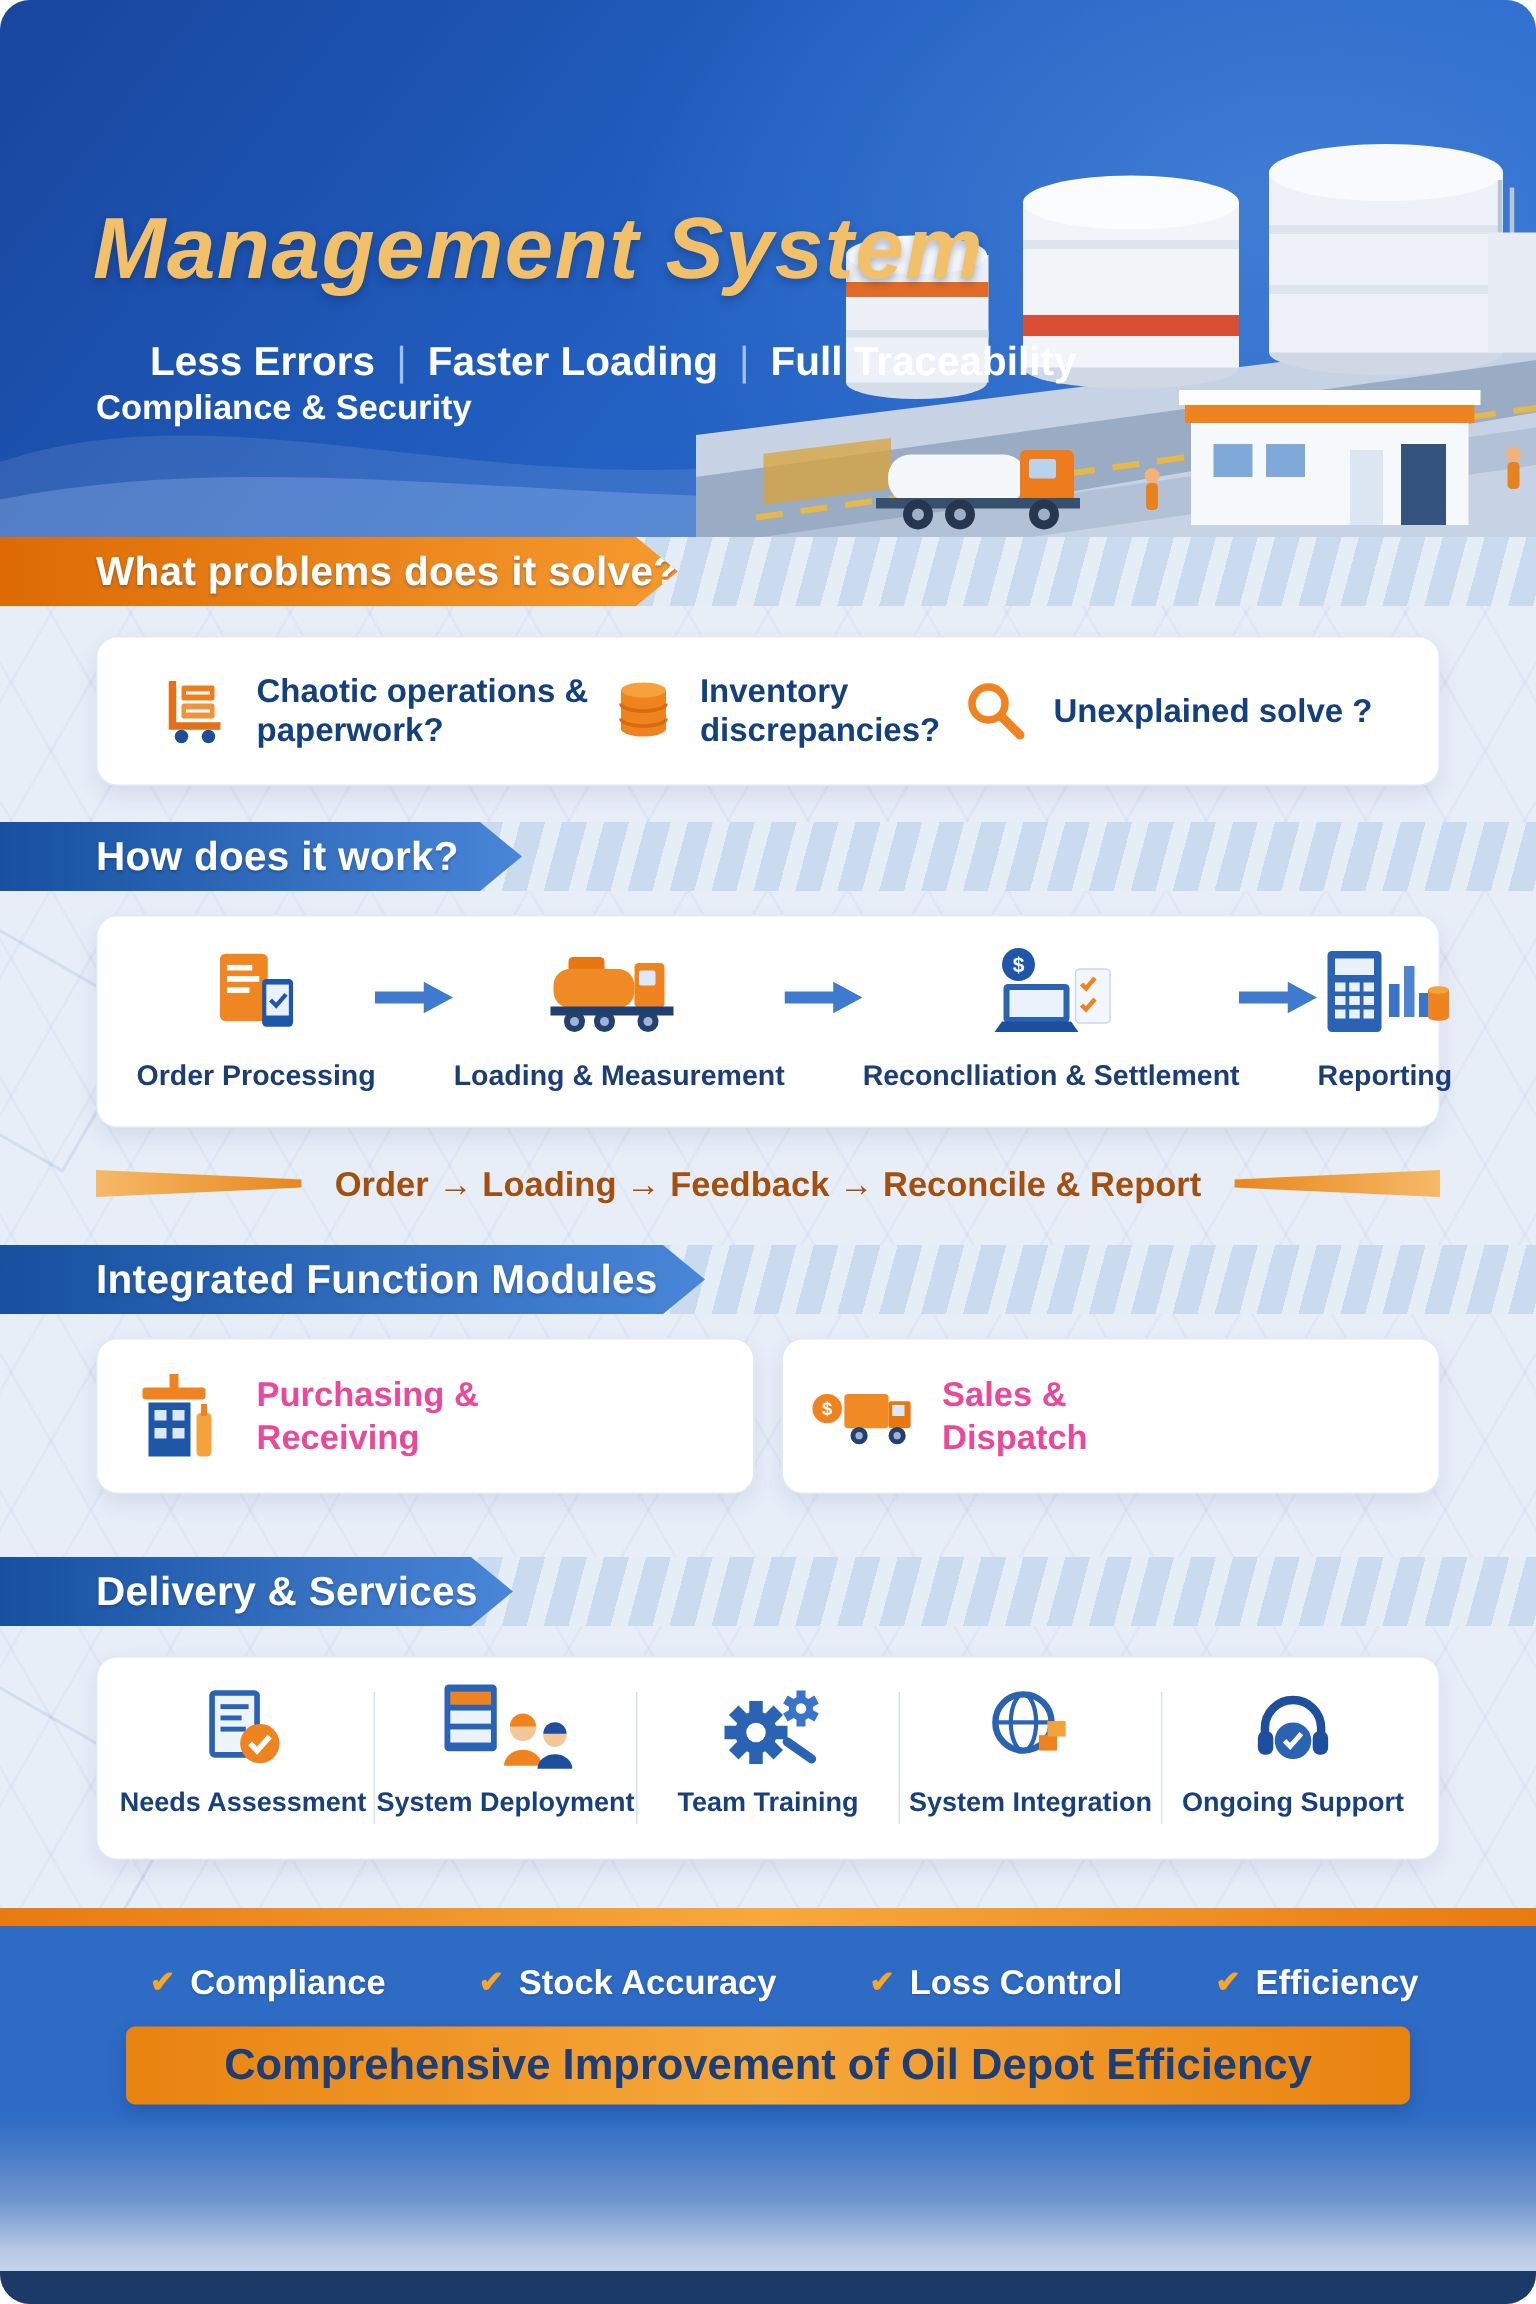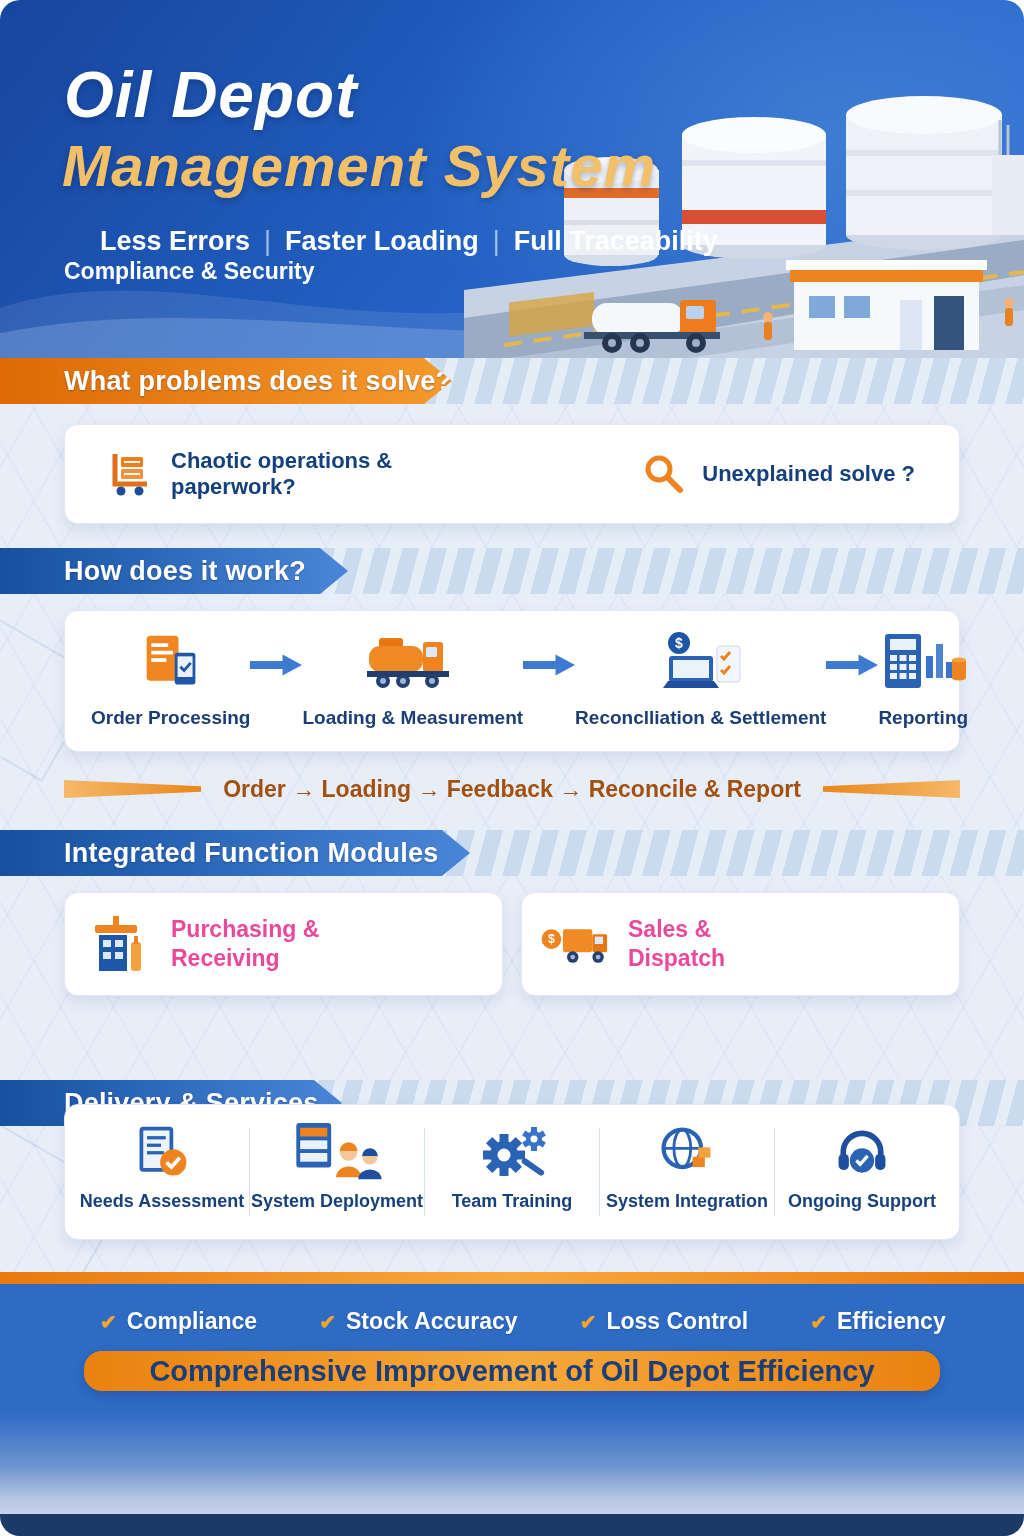--- a/index.html
+++ b/index.html
@@ -52,21 +52,21 @@
 
   
   .band {
     position:absolute; left:0; width:1024px; height:46px;
     background-color:#cbdbef;
     background-image:repeating-linear-gradient(105deg, rgba(255,255,255,0.5) 0 11px, rgba(255,255,255,0) 11px 27px);
   }
   .band-problems { top:358px; }
   .band-how      { top:548px; }
   .band-modules  { top:830px; }
-  .band-services { top:1080px;padding-left:37px; }
+  .band-services { top:1038px;padding-left:37px; }
   .ribbon {
     position:absolute; left:0; top:0; height:46px;
     display:flex; align-items:center; padding:0 48px 0 64px;
     color:#ffffff; font-size:27px; font-weight:700; letter-spacing:0.2px;
     clip-path:polygon(0 0, calc(100% - 28px) 0, 100% 50%, calc(100% - 28px) 100%, 0 100%);
     text-shadow:0 1px 2px rgba(20,40,90,0.35); white-space:nowrap;
   }
   .ribbon.orange { width:452px; background:linear-gradient(90deg,#dd6a05,#f59a2e); }
   .ribbon.blue   { background:linear-gradient(90deg,#16509f,#4a86d8); }
   .ribbon-how      { width:348px; }
@@ -115,21 +115,21 @@
   .footer {
     position:absolute; left:0; top:1272px; width:1024px; height:264px;
     background:linear-gradient(180deg, #2e6bc5 0px, #2e6bc5 140px, #6f95cf 195px, #b7c8e4 228px, #ccd9ec 248px);
   }
   .footer-stripe { height:12px; width:100%; background:linear-gradient(90deg,#e87a10,#f7a93e 50%,#e87a10); }
   .badges { display:flex; align-items:center; gap:62px; padding:24px 0 0 100px; }
   .badge { display:flex; align-items:center; gap:10px; }
   .badge .chk { color:#f6a62a; font-size:20px; font-weight:700; }
   .badge .lbl { color:#ffffff; font-size:23px; font-weight:700; text-shadow:0 1px 2px rgba(15,40,90,0.3); white-space:nowrap; }
   .footer-banner {
-    margin:16px 84px 0; height:40px; border-radius:18px;
+    margin:16px 84px 0; height:52px; border-radius:6px;
     background:linear-gradient(90deg,#e9820f,#f6a93c 50%,#e9820f);
     box-shadow:0 4px 10px rgba(20,50,110,0.30);
     display:flex; align-items:center; justify-content:center;
     font-size:29px; font-weight:800; color:#1c3e78;
   }
   .footer-bottombar { position:absolute; left:0; bottom:0; width:100%; height:22px; background:#1c3a67; }
 </style>
 </head>
 <body>
 
@@ -193,21 +193,20 @@
         <circle cx="148" cy="283" r="4" fill="#9db0c8"></circle>
           <circle cx="176" cy="283" r="4" fill="#9db0c8"></circle>
           <circle cx="232" cy="283" r="4" fill="#9db0c8"></circle>
       </g>
       <rect x="300" y="262" width="8" height="18" rx="3" fill="#e8821f"></rect>
       <circle cx="304" cy="257" r="5" fill="#f2b27a"></circle>
       <rect x="541" y="248" width="8" height="18" rx="3" fill="#e8821f"></rect>
       <circle cx="545" cy="243" r="5" fill="#f2b27a"></circle>
     </svg>
 
-    <div class="title1">Oil Depot</div>
     <div class="title2">Management System</div>
     <div class="tagline">
       <span>Less Errors</span>
       <span class="sep">|</span>
       <span>Faster Loading</span>
       <span class="sep">|</span>
       <span>Full Traceability</span>
     </div>
     <div class="tagline2">Compliance &amp; Security</div>
   </header>
@@ -225,20 +224,28 @@
       <svg class="ic" viewBox="0 0 48 48">
         <path d="M6 4 v30 h32" stroke="#e2701a" stroke-width="5" fill="none"></path>
         <rect x="12" y="7" width="22" height="10" rx="1.5" fill="#ee7d1d"></rect>
         <rect x="12" y="19" width="22" height="10" rx="1.5" fill="#f0913c"></rect>
         <line x1="15" y1="12" x2="31" y2="12" stroke="#ffffff" stroke-width="2"></line>
         <line x1="15" y1="24" x2="31" y2="24" stroke="#ffffff" stroke-width="2"></line>
         <circle cx="12" cy="41" r="4.5" fill="#1d4e96"></circle>
         <circle cx="30" cy="41" r="4.5" fill="#1d4e96"></circle>
       </svg>
       <div class="txt" style="max-width:230px;">Chaotic operations &amp; paperwork?</div>
+    </div>
+    <div class="p-item">
+      <svg class="ic" viewBox="0 0 48 48">
+        <path d="M9 10 v26 a15 5 0 0 0 30 0 V10" fill="#ef8320"></path>
+        <ellipse cx="24" cy="10" rx="15" ry="5" fill="#f5a23c"></ellipse>
+        <path d="M9 19 a15 5 0 0 0 30 0 M9 29 a15 5 0 0 0 30 0" stroke="#d86a10" stroke-width="2.5" fill="none"></path>
+      </svg>
+      <div class="txt" style="max-width:170px;">Inventory discrepancies?</div>
     </div>
     <div class="p-item">
       <svg class="ic" viewBox="0 0 48 48">
         <circle cx="19" cy="19" r="11" fill="none" stroke="#ef8320" stroke-width="5"></circle>
         <line x1="28" y1="28" x2="40" y2="40" stroke="#ef8320" stroke-width="6" stroke-linecap="round"></line>
       </svg>
       <div class="txt">Unexplained solve ?</div>
     </div>
   </div>
 

